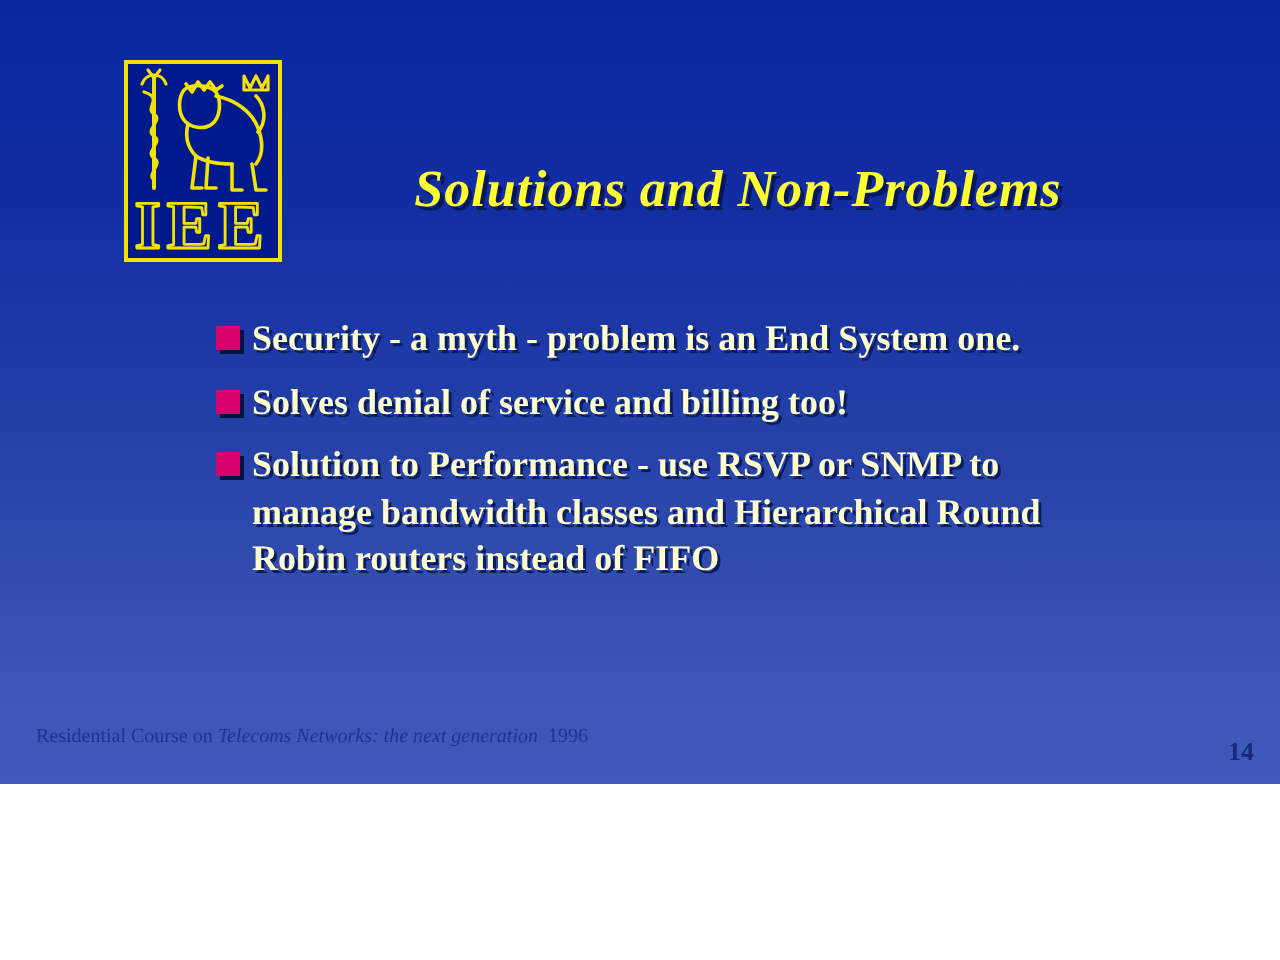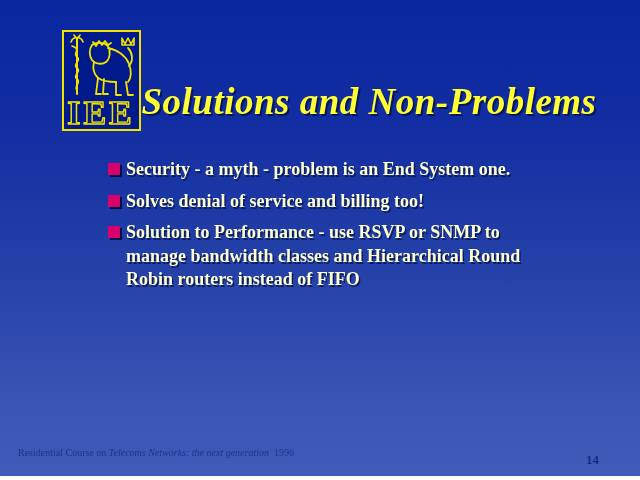--- a/index.html
+++ b/index.html
@@ -1,50 +1,50 @@
 <!DOCTYPE html>
 <html><head>
 <meta charset="utf-8">
 <style>
   html,body{margin:0;padding:0;}
   body{width:640px;height:480px;overflow:hidden;}
   .slide{
-    position:relative;width:640px;height:476px;overflow:hidden;
+    position:relative;width:640px;height:392px;overflow:hidden;
     background:linear-gradient(180deg,#0b27a0 0%,#122da1 25%,#2440a8 55%,#3a55b3 85%,#3f5ab8 100%);
     font-family:"Liberation Serif", serif;
   }
   .logo-box{
     position:absolute;left:62px;top:30px;width:79px;height:101px;
     background:#001a8c;border:2px solid #f2e200;box-sizing:border-box;
   }
   .logo-box svg{display:block;width:100%;height:100%;}
   .slide-title{
     position:absolute;left:138px;top:80px;width:462px;
-    text-align:center;font-size:37px;font-weight:bold;font-style:italic;
+    text-align:center;font-size:26px;font-weight:bold;font-style:italic;
     color:#ffff33;text-shadow:2px 2px 0 #06175c;letter-spacing:0.5px;
     white-space:nowrap;
   }
   .bullet-list{position:absolute;left:108px;top:158px;width:512px;}
   .bullet-row{display:flex;align-items:flex-start;gap:6px;margin-bottom:8px;}
   .bullet-square{
     flex:none;width:12px;height:12px;margin-top:5px;
     background:#d8006c;box-shadow:2px 2px 0 #041243;
   }
   .bullet-text{
     font-size:18px;font-weight:bold;line-height:23.5px;
     color:#ffffcf;text-shadow:1.5px 1.5px 0 #0a1c60;
     white-space:pre-line;
   }
   .footer{
     position:absolute;left:8px;bottom:7px;font-size:10px;
     color:#1e3390;white-space:pre-wrap;
   }
   .footer .it{font-style:italic;}
   .page-number{
-    position:absolute;right:41px;bottom:8px;font-size:13px;
+    position:absolute;right:13px;bottom:8px;font-size:13px;
     font-weight:bold;color:#16297e;
   }
 </style>
 </head>
 <body>
 
 <div class="slide">
 
   <div class="logo-box">
     <svg viewBox="0 0 75 97" fill="none" stroke="#f2e200" stroke-width="2" stroke-linecap="round" stroke-linejoin="round">

